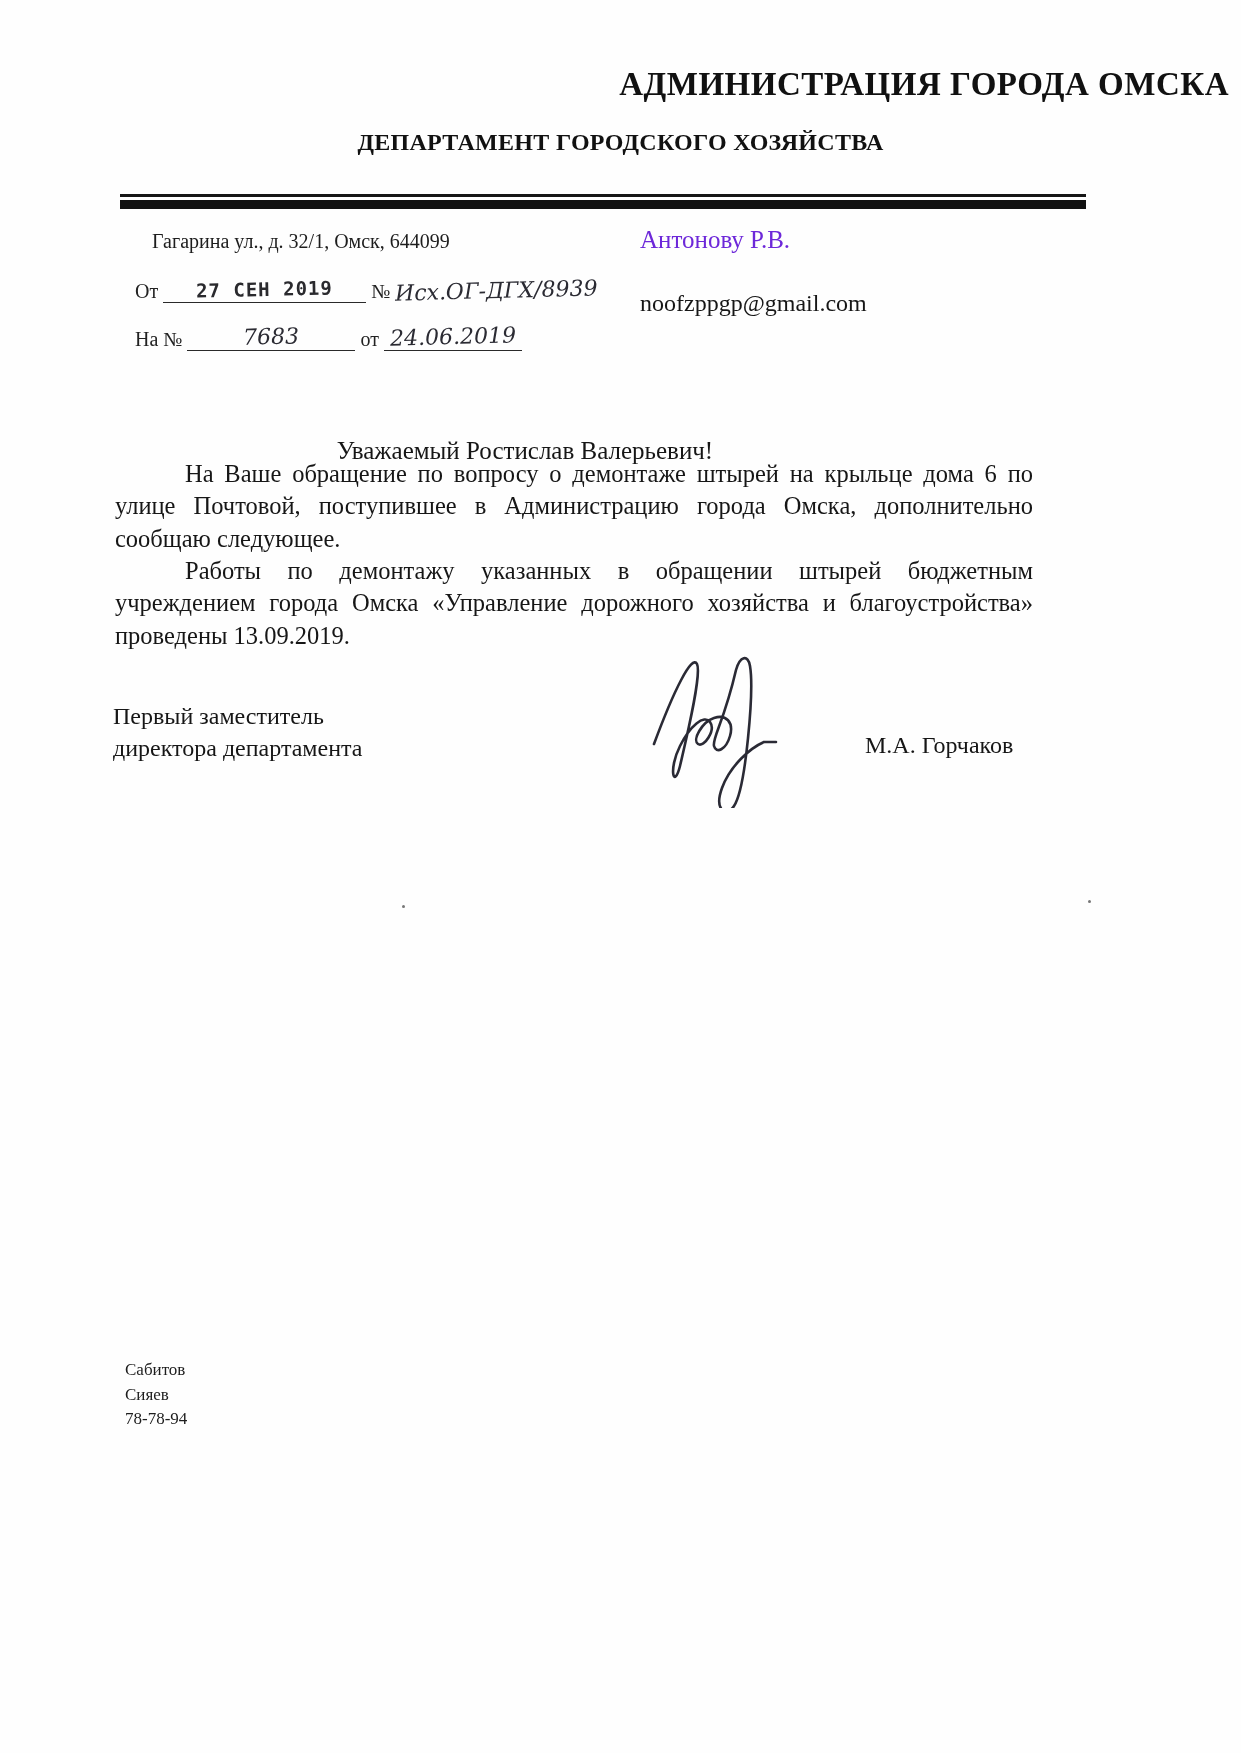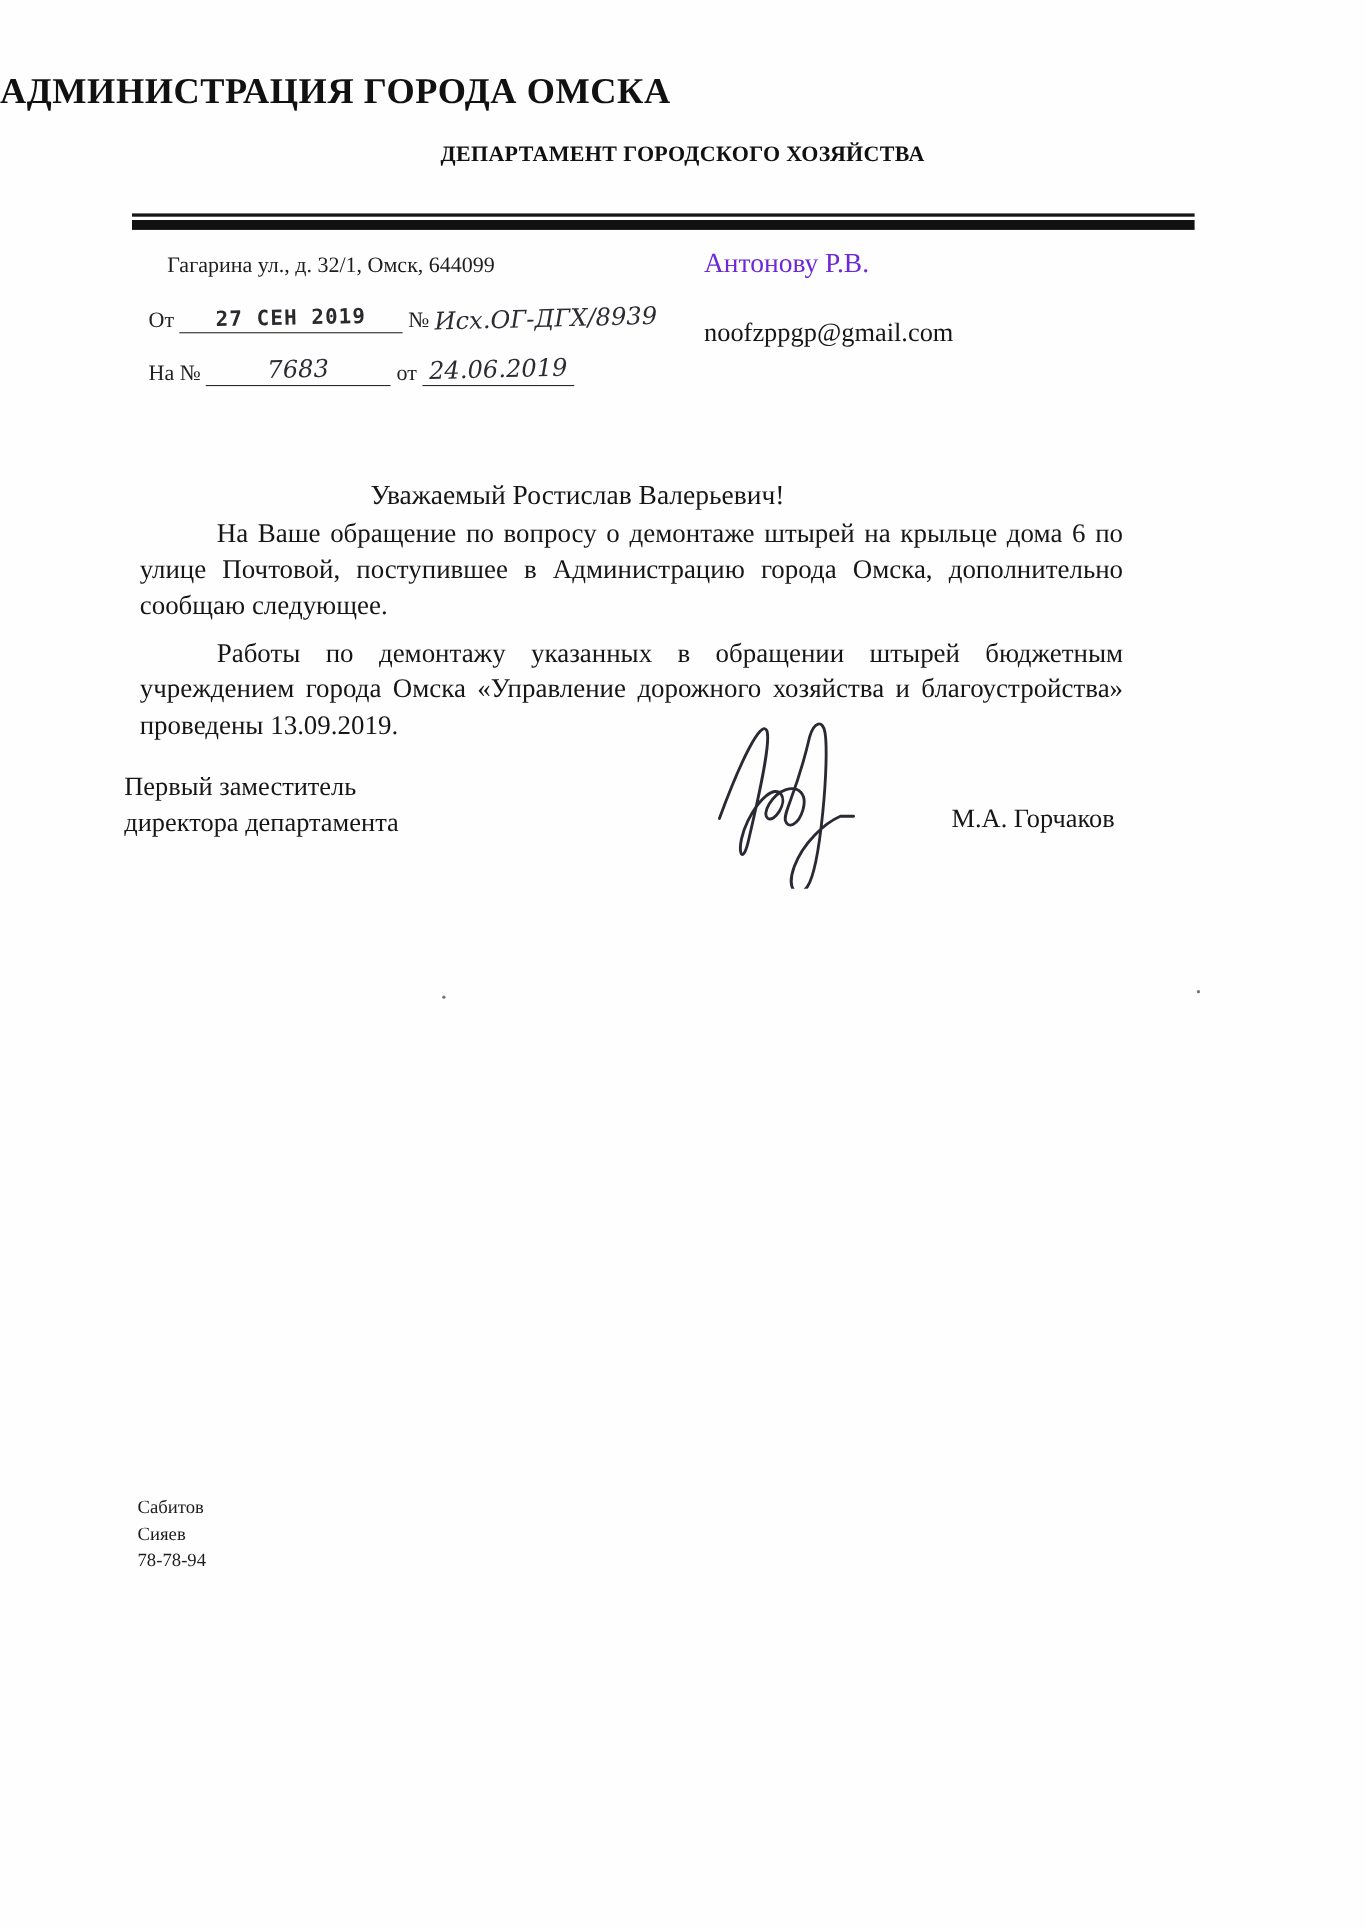--- a/index.html
+++ b/index.html
@@ -7,26 +7,26 @@
     position:relative;
     width:1241px;height:1753px;
     margin:0 auto;
     background:#fefefe;
     font-family:"Liberation Serif", serif;
     color:#1a1a1a;
     overflow:hidden;
   }
   .title1{
     position:absolute;top:66px;left:0;width:1229px;
-    text-align:left;font-weight:bold;font-size:33px;letter-spacing:.5px;
+    text-align:right;font-weight:bold;font-size:33px;letter-spacing:.5px;
     color:#111;
   }
   .title2{
     position:absolute;top:129px;left:0;width:1241px;
-    text-align:center;font-weight:bold;font-size:20px;letter-spacing:.3px;
+    text-align:center;font-weight:bold;font-size:24px;letter-spacing:.3px;
     color:#111;
   }
   .rule-thin{
     position:absolute;top:194px;left:120px;width:966px;height:3px;
     background:#161616;
   }
   .rule-thick{
     position:absolute;top:200px;left:120px;width:966px;height:9px;
     background:#111;
   }
@@ -73,21 +73,21 @@
   }
   .salutation{
     position:absolute;top:406px;left:0;width:1050px;
     text-align:center;font-size:25px;color:#161616;margin-top:31px;
   }
   .body-text{
     position:absolute;top:458px;left:115px;width:918px;
     font-size:24.5px;line-height:1.32;color:#161616;
     text-align:justify;
   }
-  .body-text p{margin:12px;text-indent:70px;}
+  .body-text p{margin:0;text-indent:70px;}
   .sig-position{
     position:absolute;top:700px;left:113px;
     font-size:24px;line-height:1.35;color:#161616;
   }
   .sig-mark{
     position:absolute;top:648px;left:640px;width:160px;height:160px;
   }
   .sig-name{
     position:absolute;top:732px;left:865px;
     font-size:24px;color:#161616;

